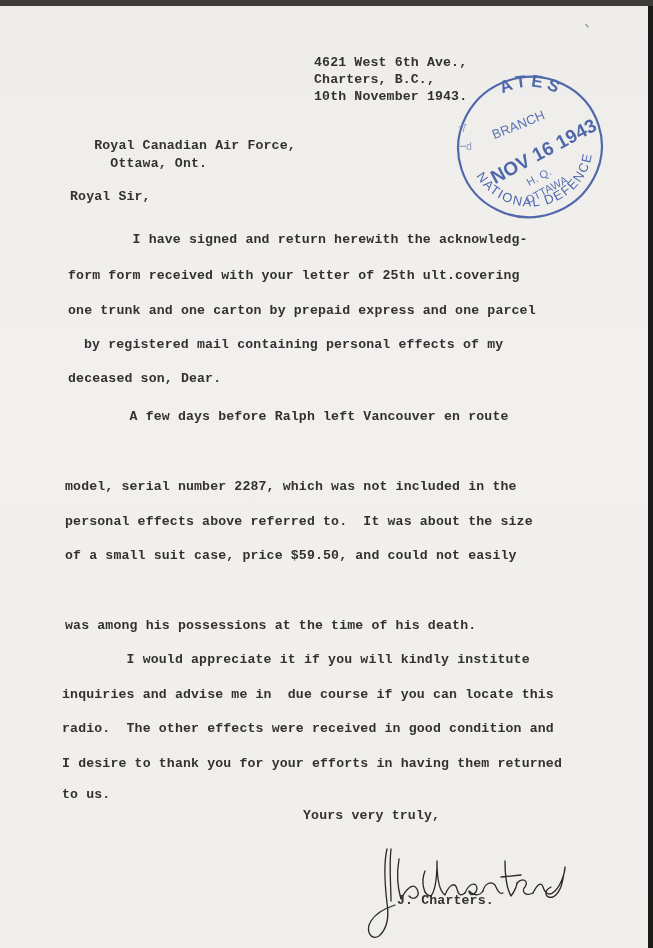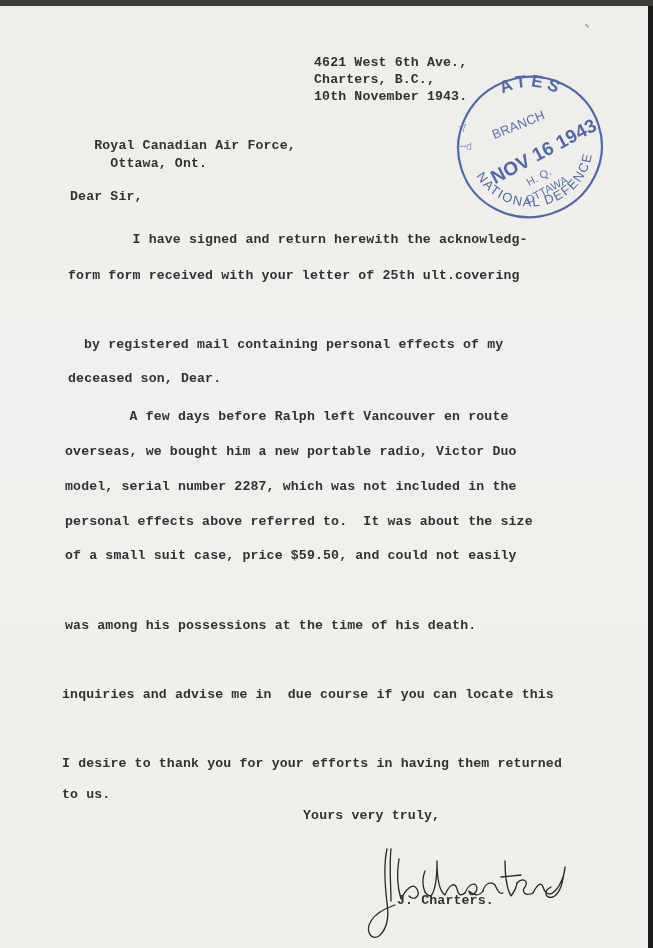--- a/index.html
+++ b/index.html
@@ -69,35 +69,37 @@
 
   <div class="mark">✎</div>
 
   <div class="line addr" style="top:49px">4621 West 6th Ave.,</div>
   <div class="line addr" style="top:66px">Charters, B.C.,</div>
   <div class="line addr" style="top:83px">10th November 1943.</div>
 
   <div class="line" style="left:70px; top:132px">   Royal Canadian Air Force,</div>
   <div class="line" style="left:70px; top:150px">     Ottawa, Ont.</div>
 
-  <div class="line" style="left:70px; top:183px">Dear Sir,</div>
+  <div class="line" style="left:70px; top:183px">Royal Sir,</div>
 
   <div class="line" style="left:68px; top:226px">        I have signed and return herewith the acknowledg-</div>
   <div class="line" style="left:68px; top:262px">form form received with your letter of 25th ult.covering</div>
+  <div class="line" style="left:68px; top:297px">one trunk and one carton by prepaid express and one parcel</div>
   <div class="line" style="left:84px; top:331px">by registered mail containing personal effects of my</div>
   <div class="line" style="left:68px; top:365px">deceased son, Dear.</div>
 
   <div class="line" style="left:65px; top:403px">        A few days before Ralph left Vancouver en route</div>
-  <div class="line" style="left:65px; top:438px">overseas, we bought him a new portable radio, Victor Duo</div>
   <div class="line" style="left:65px; top:473px">model, serial number 2287, which was not included in the</div>
   <div class="line" style="left:65px; top:508px">personal effects above referred to.  It was about the size</div>
   <div class="line" style="left:65px; top:542px">of a small suit case, price $59.50, and could not easily</div>
   <div class="line" style="left:65px; top:612px">was among his possessions at the time of his death.</div>
 
+  <div class="line" style="left:62px; top:646px">        I would appreciate it if you will kindly institute</div>
   <div class="line" style="left:62px; top:681px">inquiries and advise me in  due course if you can locate this</div>
+  <div class="line" style="left:62px; top:715px">radio.  The other effects were received in good condition and</div>
   <div class="line" style="left:62px; top:750px">I desire to thank you for your efforts in having them returned</div>
   <div class="line" style="left:62px; top:781px">to us.</div>
 
   <div class="line" style="left:303px; top:802px">Yours very truly,</div>
 
   <svg class="signature" viewBox="0 0 220 100">
     <g fill="none" stroke="#2a2826" stroke-width="1.3" stroke-linecap="round" stroke-linejoin="round">
       <path d="M22 8 C 18 25, 20 45, 22 62 C 24 75, 22 88, 14 95 C 6 100, 0 90, 6 80 C 12 70, 24 66, 30 64"></path>
       <path d="M26 8 C 24 25, 26 45, 26 60"></path>
       <path d="M34 18 C 32 30, 32 45, 36 58 C 40 50, 48 40, 52 48 C 56 56, 48 60, 44 55"></path>

